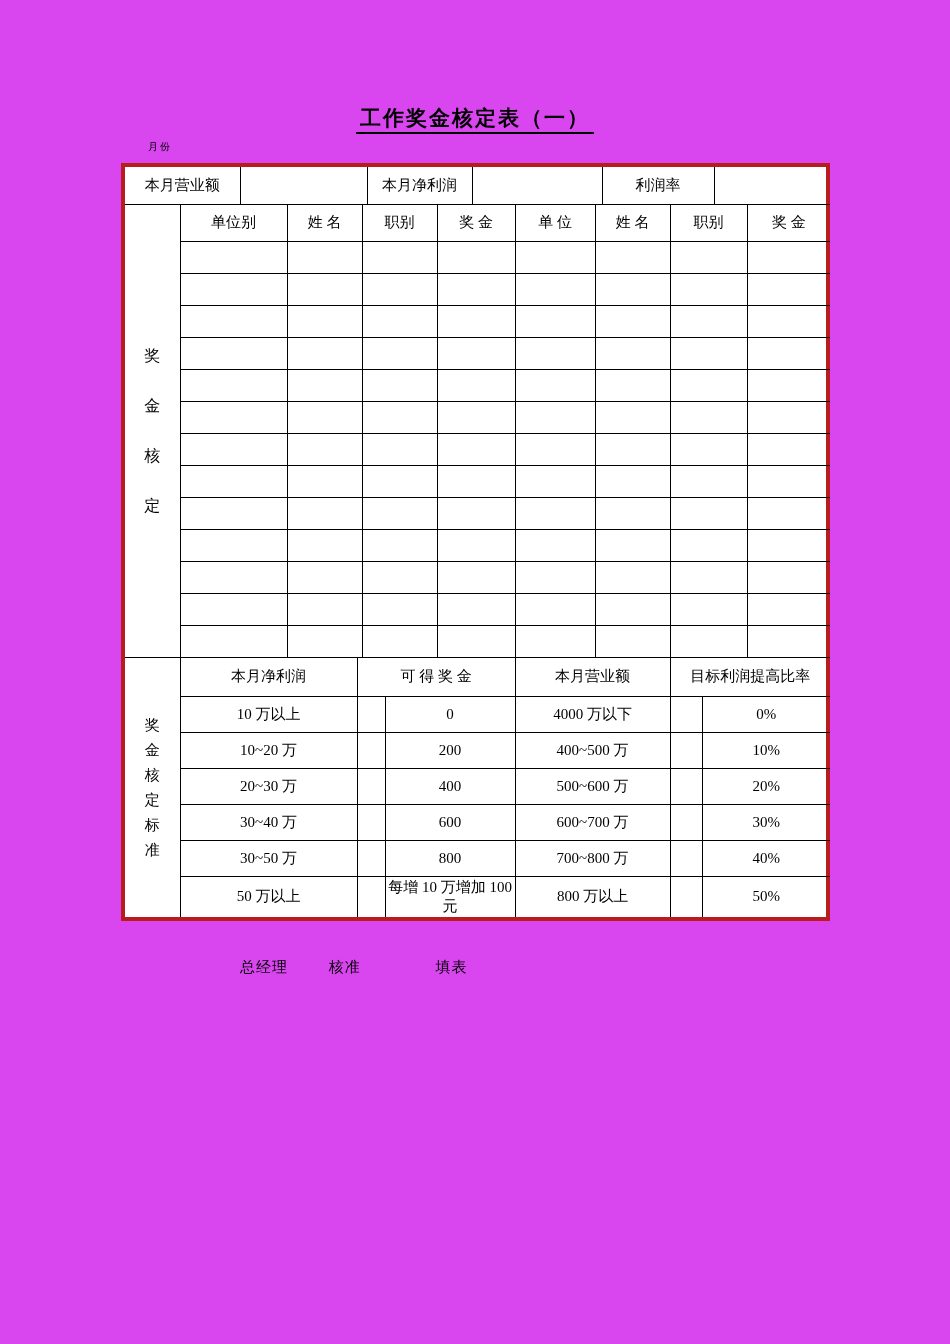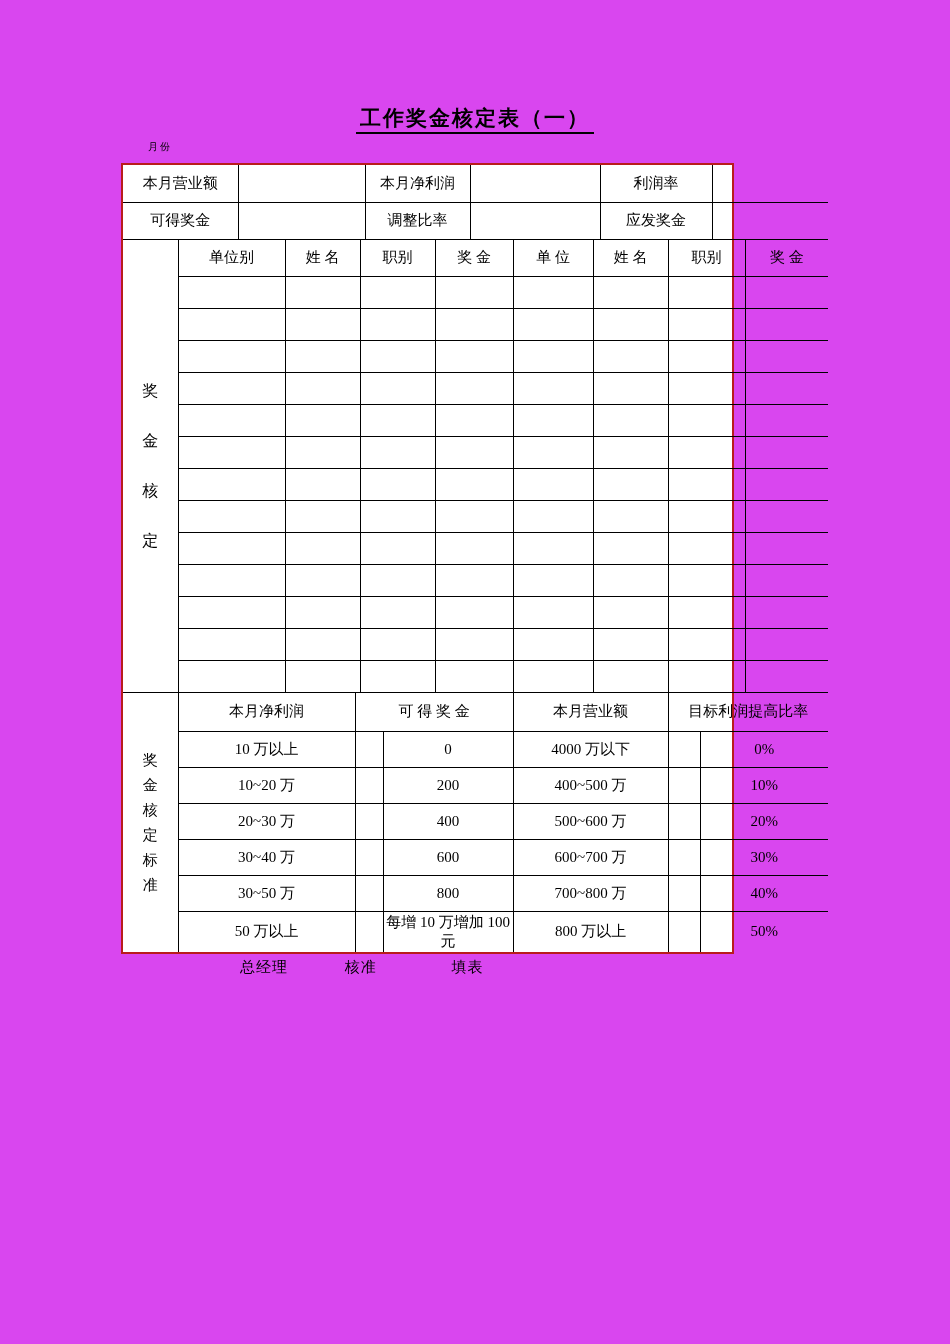--- a/index.html
+++ b/index.html
@@ -20,21 +20,21 @@
     border-bottom:2px solid #000;
     padding:0 4px 2px 4px;
     letter-spacing:2px;
   }
   .month-label {
     position:absolute; left:148px; top:140px;
     font-size:10px; letter-spacing:2px;
   }
   .doc-table {
     position:absolute; left:121px; top:163px;
-    width:613px; border:2px solid #b91c1c;
+    width:709px; border:4px solid #b91c1c;
     box-sizing:border-box; background:#fff;
   }
   table { border-collapse:collapse; table-layout:fixed; width:705px; }
   td, th {
     border-right:1px solid #000;
     border-bottom:1px solid #000;
     text-align:center; vertical-align:middle;
     font-size:15px; font-weight:normal;
     padding:0 2px; box-sizing:border-box;
     overflow:hidden; word-break:break-all;
@@ -54,21 +54,21 @@
   .vlabel { border-bottom:none; }
   .vlabel span { display:block; }
   .vlabel-roster span { line-height:50px; font-size:16px; }
   .vlabel-standards span { line-height:25px; font-size:15px; }
   .t-roster .vlabel { border-bottom:1px solid #000; }
 
   .doc-footer {
     position:absolute; left:240px; top:958px;
     font-size:15px; letter-spacing:1px;
   }
-  .doc-footer .sig1 { margin-right:52px; }
+  .doc-footer .sig1 { margin-right:36px; }
   .doc-footer .sig2 { margin-right:70px; }
 </style>
 </head>
 <body>
 
 <div class="page">
 
   <div class="doc-title">
     <span>工作奖金核定表（一）</span>
   </div>
@@ -86,28 +86,20 @@
           <col style="width:112px">
           <col style="width:116px">
       </colgroup>
       <tbody>
         <tr>
           <td>本月营业额</td>
           <td></td>
           <td>本月净利润</td>
           <td></td>
           <td>利润率</td>
-          <td></td>
-        </tr>
-        <tr>
-          <td>可得奖金</td>
-          <td></td>
-          <td>调整比率</td>
-          <td></td>
-          <td>应发奖金</td>
           <td></td>
         </tr>
       </tbody>
     </table>
 
     <table class="t-roster">
       <colgroup>
         <col style="width:55px">
           <col style="width:107px">
           <col style="width:75px">

